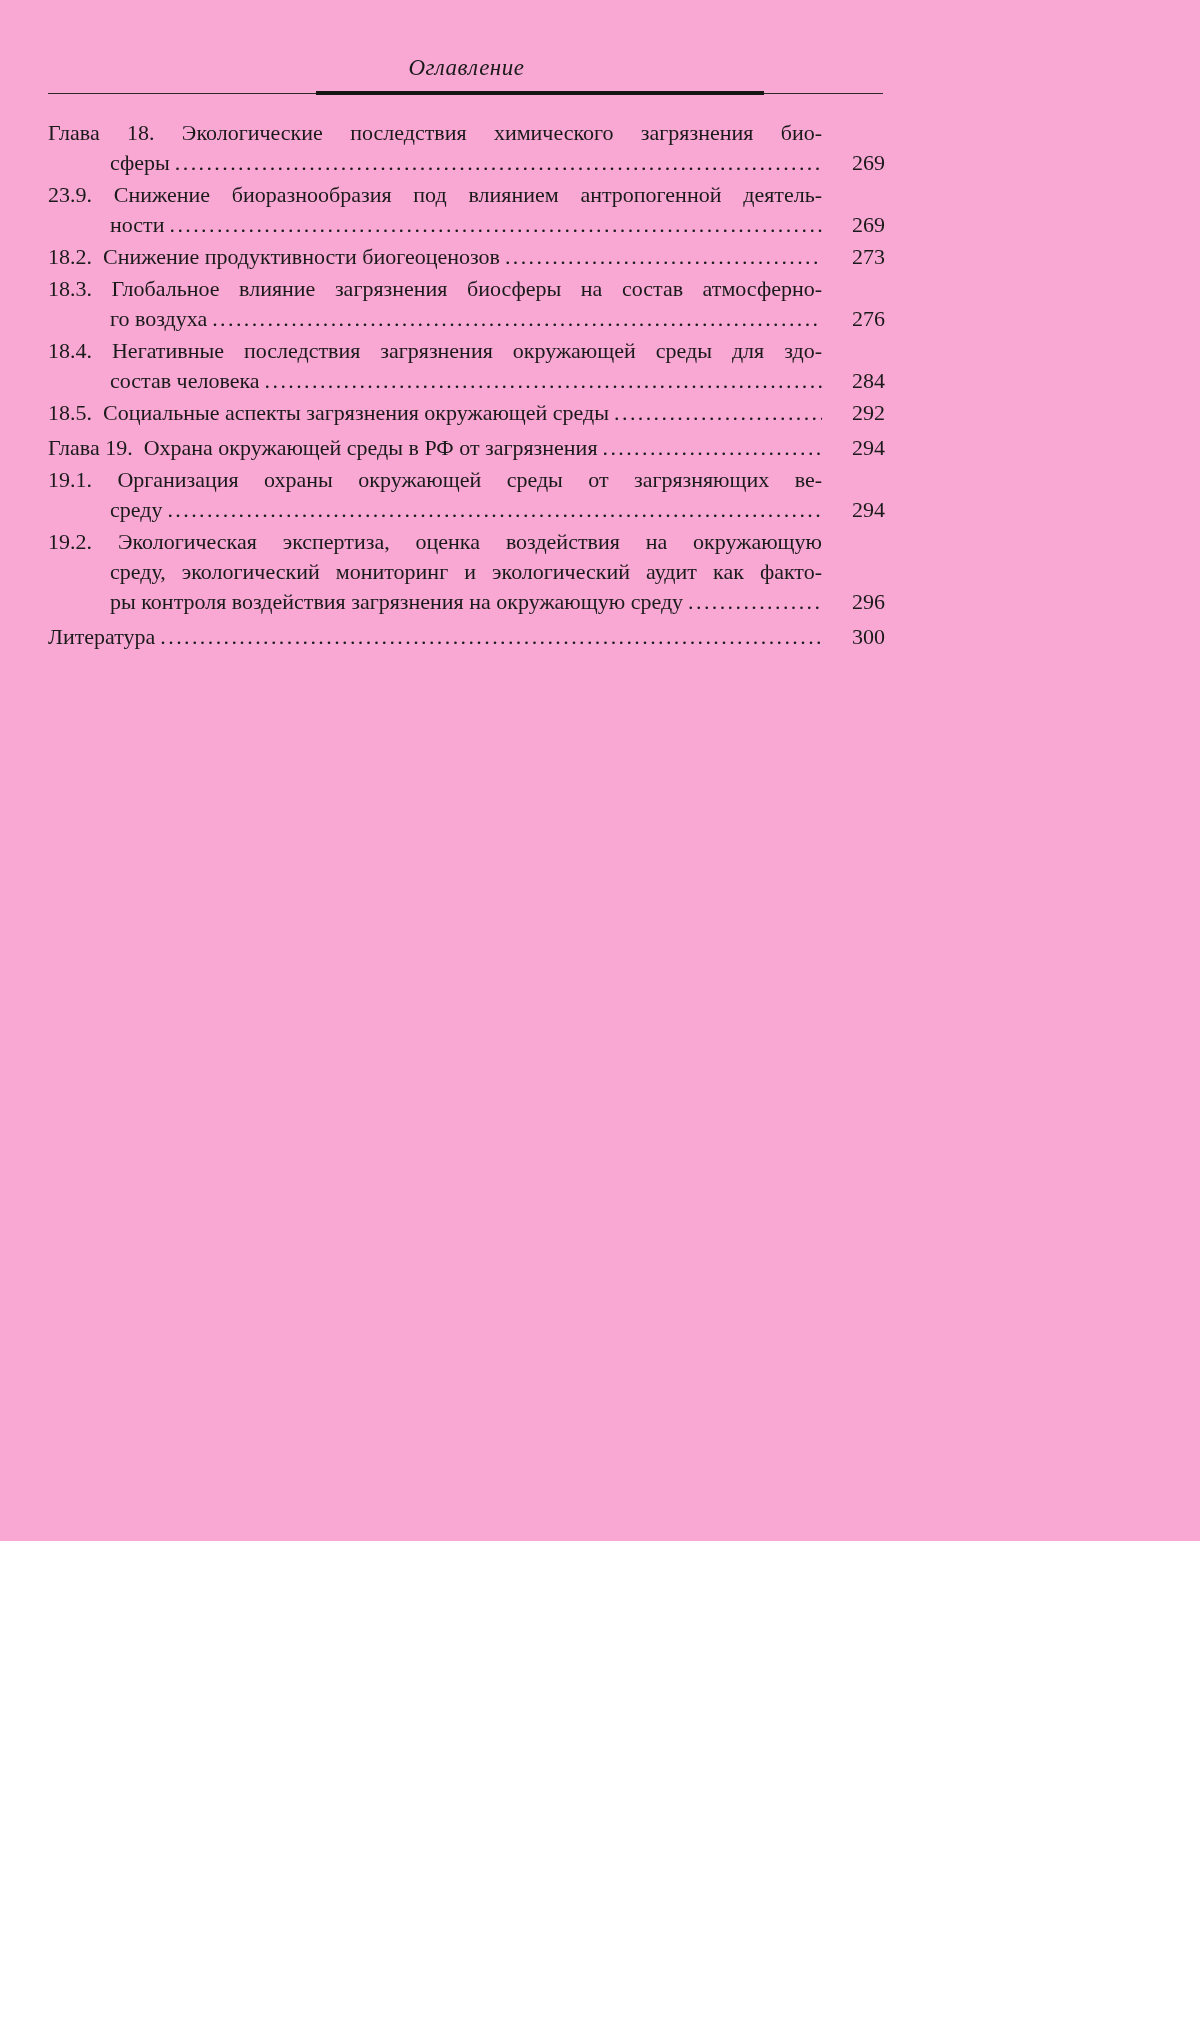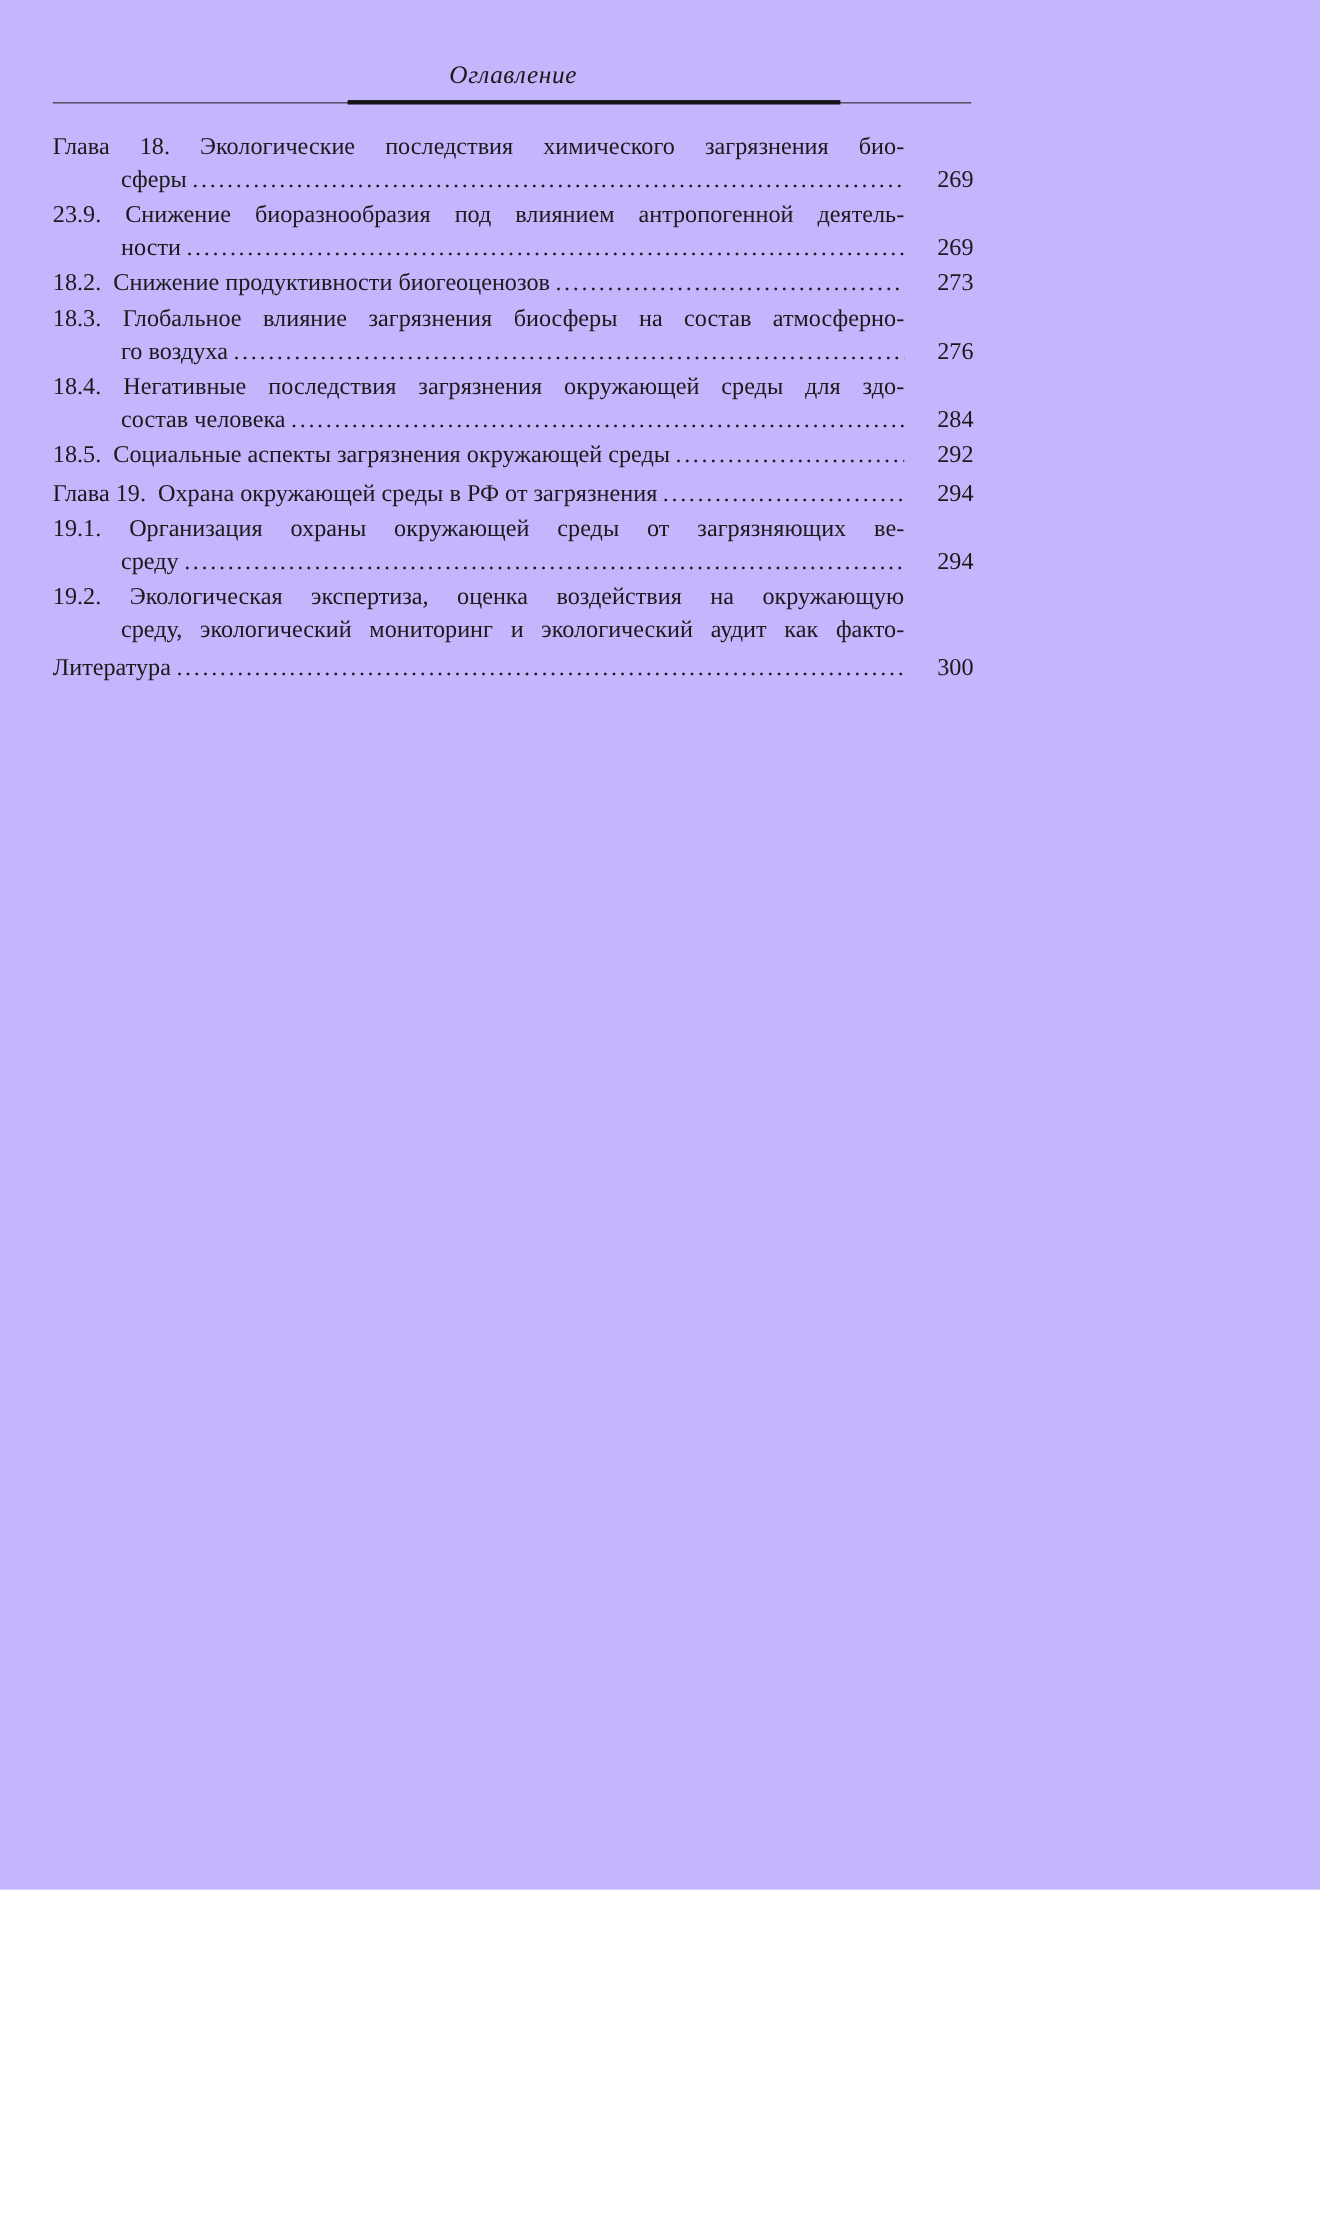--- a/index.html
+++ b/index.html
@@ -1,22 +1,22 @@
 <!DOCTYPE html>
 <html><head>
 <meta charset="utf-8">
 <style>
   * { margin: 0; padding: 0; box-sizing: border-box; }
   html, body { background: #ffffff; }
 
   .page {
     position: relative;
     width: 1200px;
-    height: 1718px;
-    background: #c4b5fd;
+    height: 1541px;
+    background: #f9a8d4;
     font-family: "Liberation Serif", "DejaVu Serif", serif;
     color: #1a1a1a;
     overflow: hidden;
   }
 
   .content {
     position: absolute;
     left: 48px;
     top: 54px;
     width: 837px;
@@ -145,20 +145,25 @@
           <div class="row justified"><span class="label">19.1.</span> <span class="text">Организация охраны окружающей среды от загрязняющих ве-</span></div>
           <div class="row last indent">
             <span class="text">среду</span>
             <span class="leader"></span>
             <span class="pagenum">294</span>
           </div>
         </div>
         <div class="entry">
           <div class="row justified"><span class="label">19.2.</span> <span class="text">Экологическая экспертиза, оценка воздействия на окружающую</span></div>
           <div class="row justified indent"><span class="text">среду, экологический мониторинг и экологический аудит как факто-</span></div>
+          <div class="row last indent">
+            <span class="text">ры контроля воздействия загрязнения на окружающую среду</span>
+            <span class="leader"></span>
+            <span class="pagenum">296</span>
+          </div>
         </div>
         <div class="entry chapter">
           <div class="row last">
             <span class="text">Литература</span>
             <span class="leader"></span>
             <span class="pagenum">300</span>
           </div>
         </div>
       </div>
 

